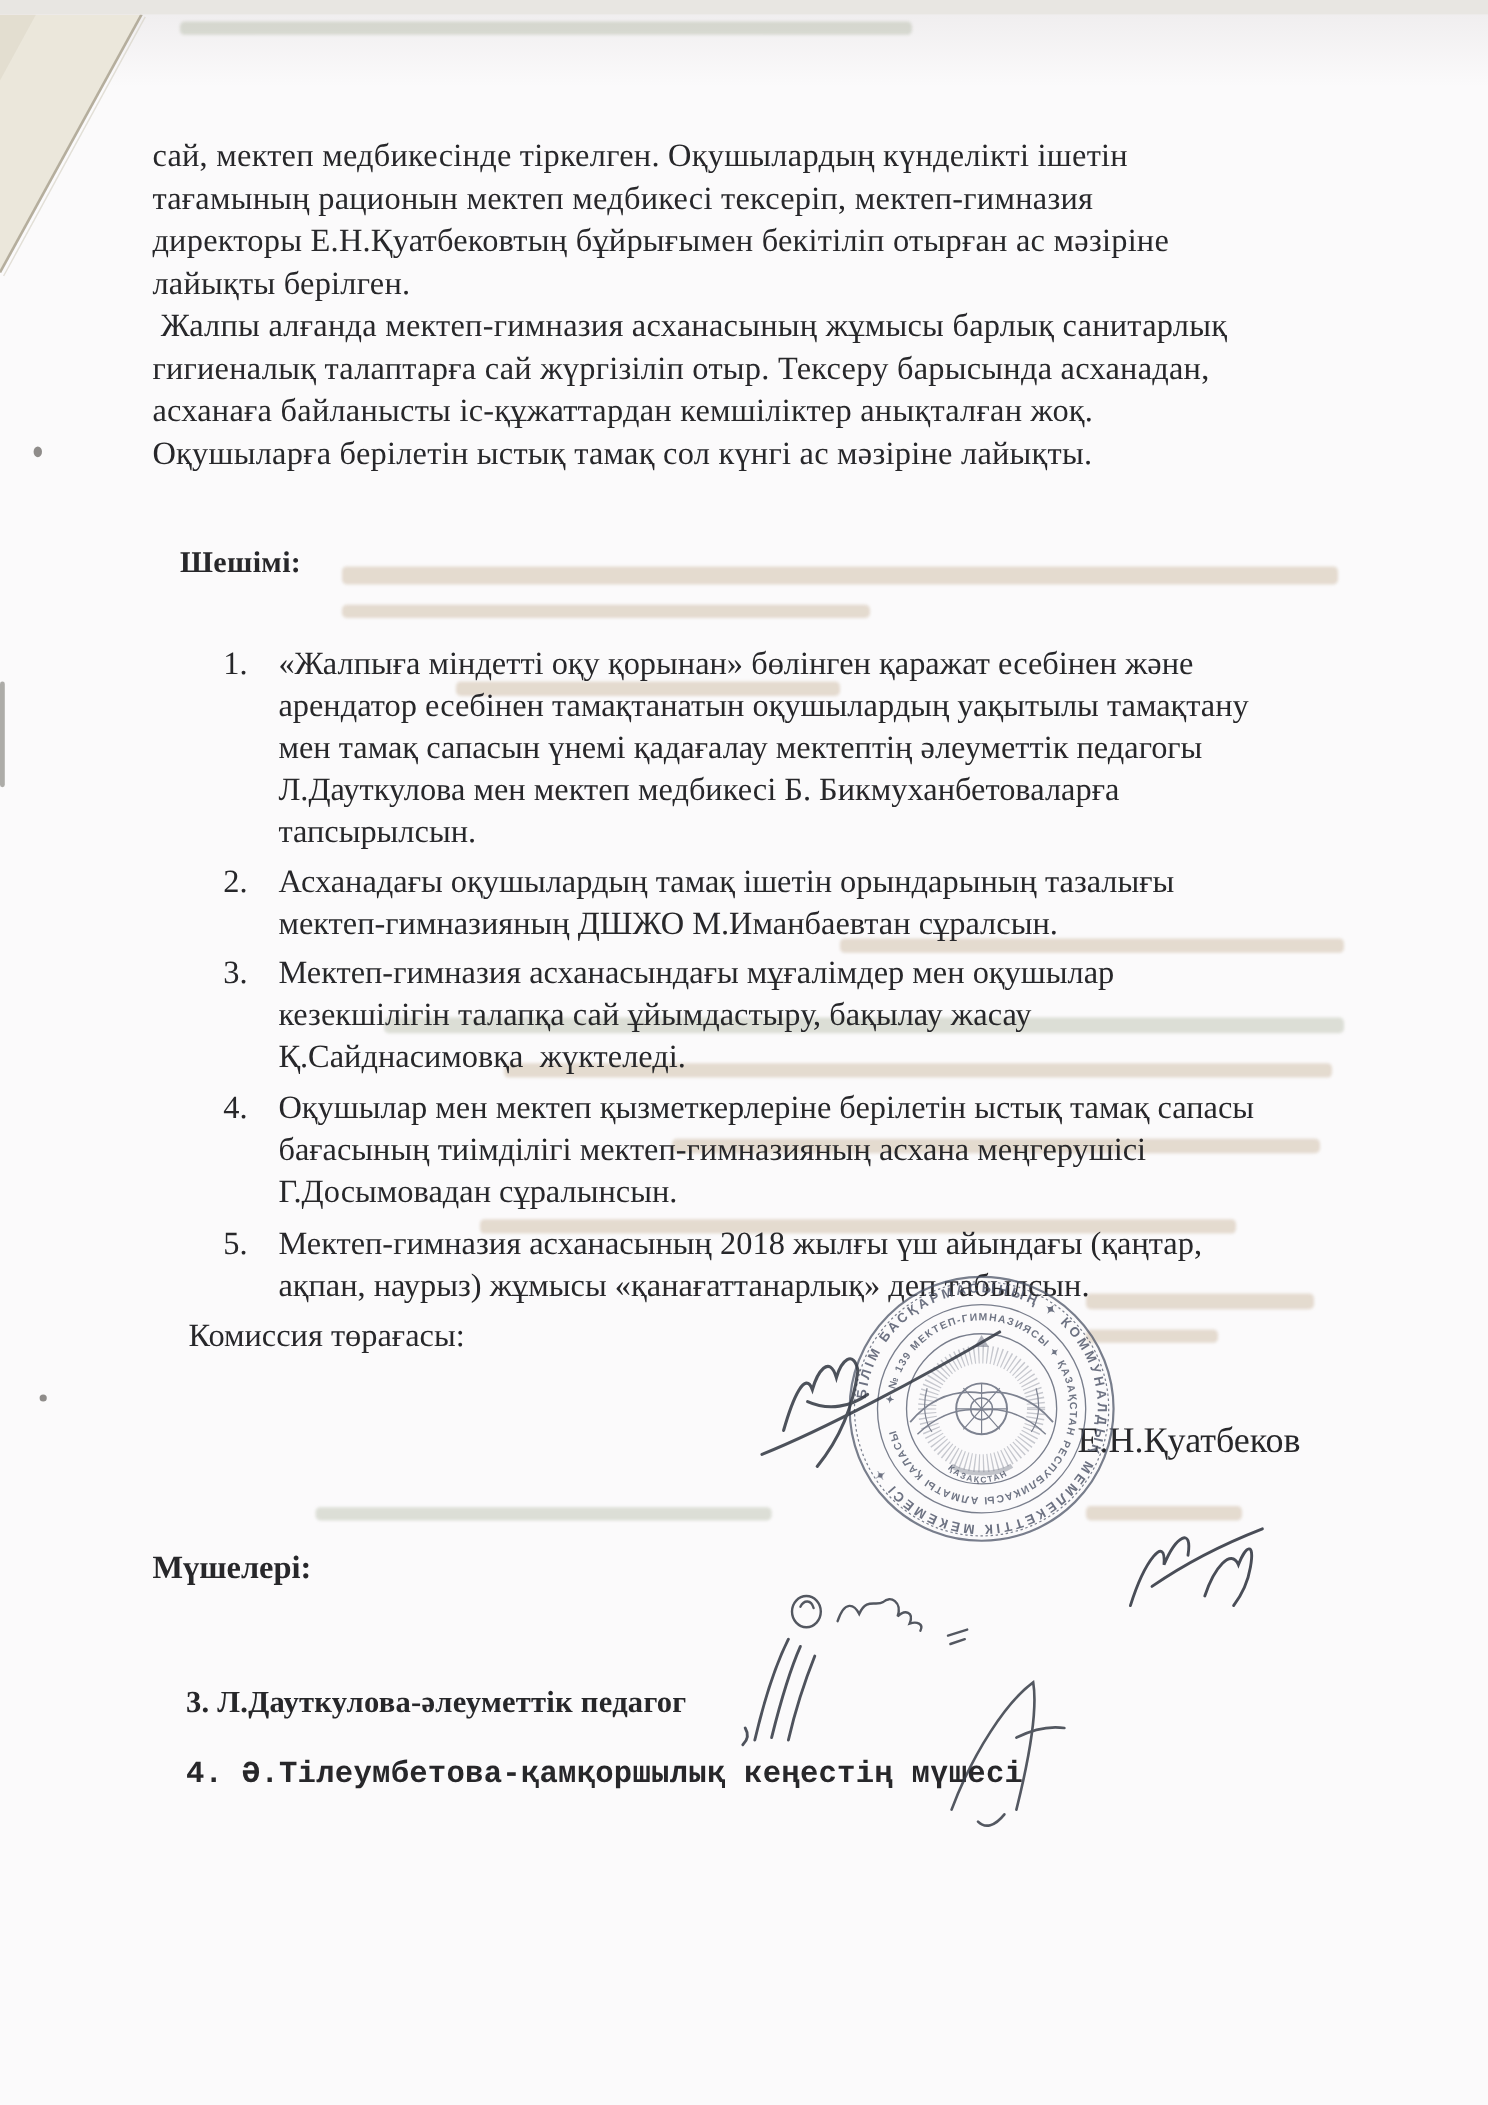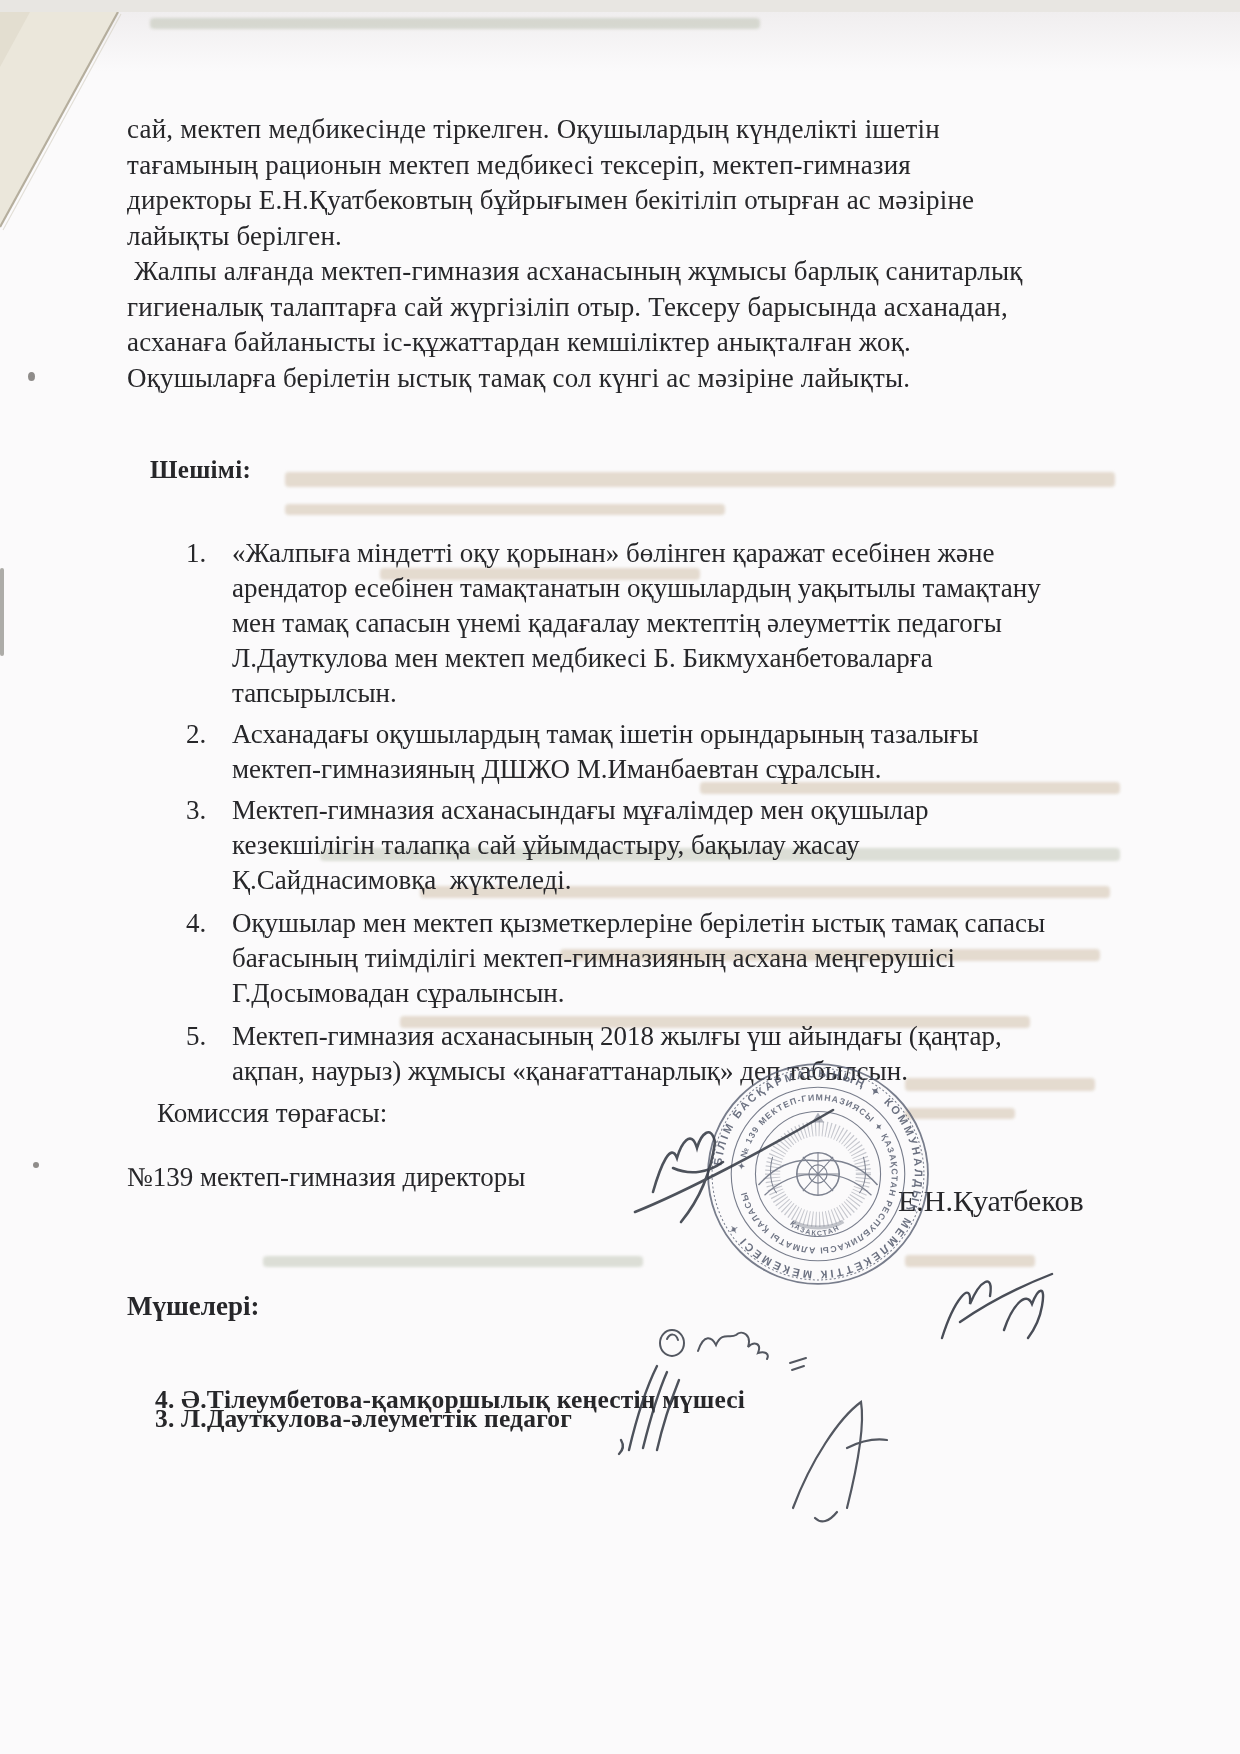--- a/index.html
+++ b/index.html
@@ -32,21 +32,21 @@
   .di-3{margin-bottom:8px;}
   .di-4{margin-bottom:8px;}
   .chair-label{left:157px;top:1086px;font-size:27px;text-align:center;}
   .director-title{left:127px;top:1150px;font-size:27px;}
   .director-name{left:898px;top:1172px;font-size:30px;}
   .members-label{left:127px;top:1279px;font-size:27px;font-weight:bold;}
   .member{left:155px;font-size:25.5px;font-weight:700;letter-spacing:.2px;}
   .member-0{top:1272px;}
   .member-1{top:1332px;}
   .member-2{top:1392px;}
-  .member-3{top:1373px;}
+  .member-3{top:1452px;font-family:Liberation Mono, monospace;}
   
   .ghost{
     position:absolute;border-radius:4px;
     background:rgba(184,159,122,.34);
     filter:blur(1.4px);
   }
   .ghost.green{background:rgba(150,160,130,.30);}
   .speck{position:absolute;background:#55524d;border-radius:50%;opacity:.65;}
   .edge-nick{position:absolute;left:0;top:556px;width:4px;height:88px;background:#8c8a84;opacity:.7;border-radius:2px;}
   svg{display:block;}
@@ -118,21 +118,20 @@
 Г.Досымовадан сұралынсын.</div>
     </div>
     <div class="decision-item di-5">
       <span class="num">5.</span>
       <div class="txt ml">Мектеп-гимназия асханасының 2018 жылғы үш айындағы (қаңтар,
 ақпан, наурыз) жұмысы «қанағаттанарлық» деп табылсын.</div>
     </div>
   </div>
 
   <div class="abs chair-label">Комиссия төрағасы:</div>
-  <div class="abs director-title">№139 мектеп-гимназия директоры</div>
   <div class="abs director-name">Е.Н.Қуатбеков</div>
   <div class="abs members-label">Мүшелері:</div>
 
   <div class="abs member member-2">3. Л.Дауткулова-әлеуметтік педагог</div>
   <div class="abs member member-3">4. Ә.Тілеумбетова-қамқоршылық кеңестің мүшесі</div>
 
   <svg class="abs" style="left:704px;top:1048px" width="228" height="228" viewBox="0 0 226 226">
     <defs>
       <path id="arcOut" d="M113,113 m-96,0 a96,96 0 1 1 192,0 a96,96 0 1 1 -192,0"></path>
       <path id="arcIn" d="M113,113 m-73,0 a73,73 0 1 1 146,0 a73,73 0 1 1 -146,0"></path>

